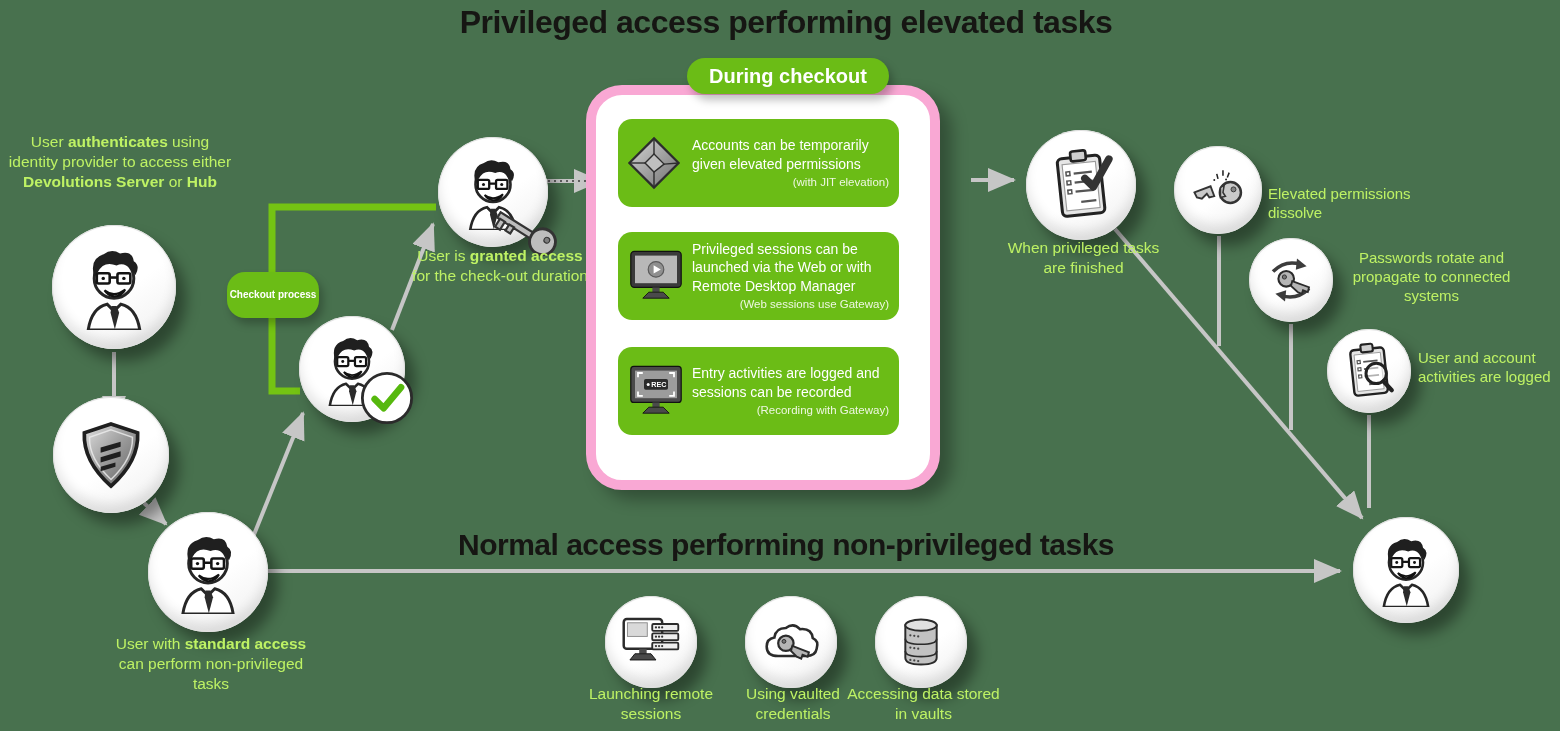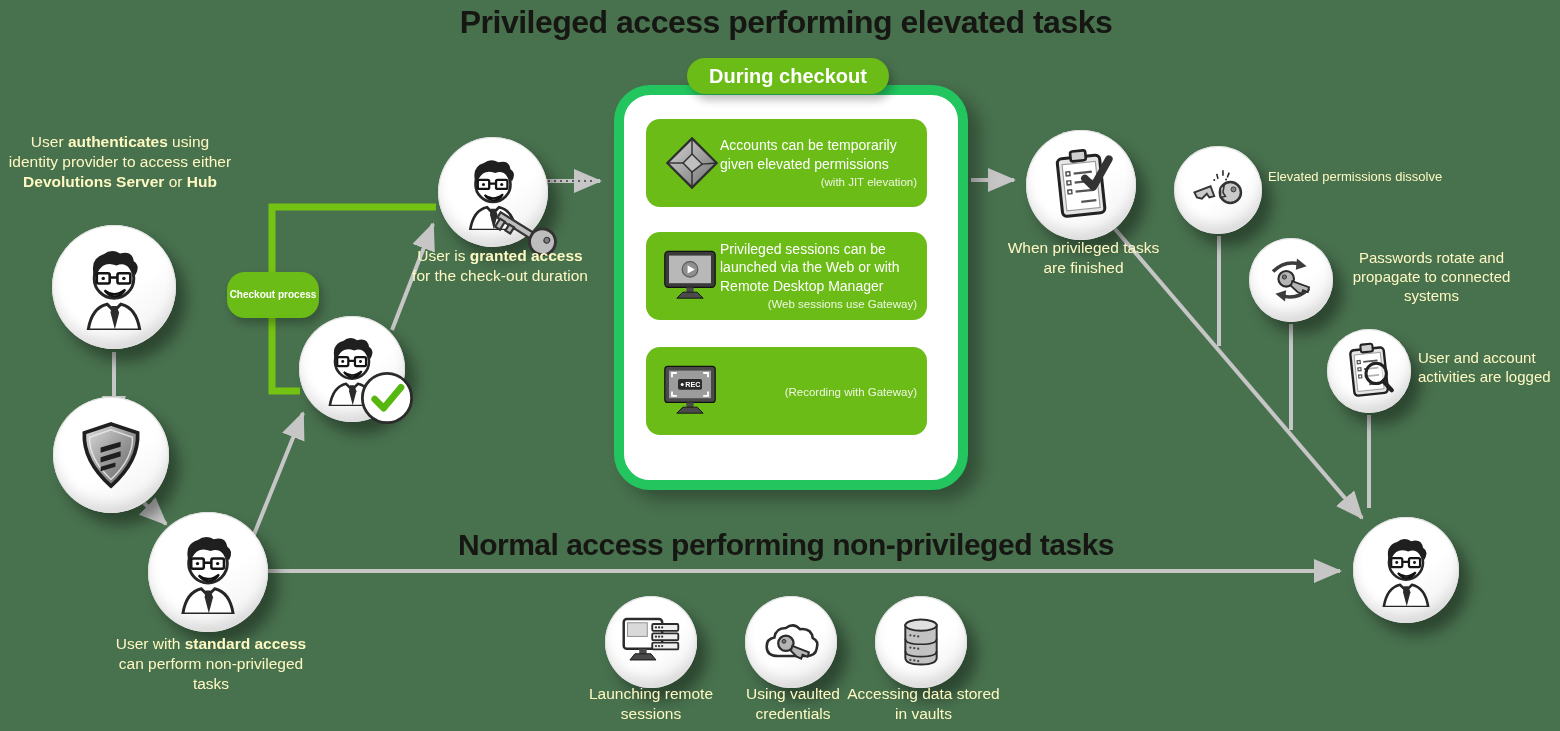--- a/index.html
+++ b/index.html
@@ -25,45 +25,45 @@
     position:absolute; border-radius:50%; z-index:2;
     background:linear-gradient(145deg,#ffffff 55%,#ededed 100%);
     box-shadow: inset 0 0 0 1px #e0e0e0, inset 0 -9px 12px rgba(0,0,0,0.10),
                 10px 12px 14px rgba(0,0,0,0.38);
     display:flex; align-items:center; justify-content:center;
   }
   .circle svg { display:block; }
 
   .lbl {
     position:absolute; z-index:2; font-size:15.5px; line-height:1.28;
-    text-align:center; color:#fef9c3; font-weight:normal;
+    text-align:center; color:#bef264; font-weight:normal;
   }
   .lbl b { font-weight:bold; }
   .left-align { text-align:left; }
 
   .pill {
     position:absolute; z-index:3; background:#6bbc16; color:#fff;
     font-weight:bold; display:flex; align-items:center; justify-content:center;
     text-align:right; box-shadow:4px 6px 8px rgba(0,0,0,0.25);
   }
   .pill-during { left:681px; top:58px; width:202px; height:36px; border-radius:20px; font-size:20px; }
   .pill-checkout { left:221px; top:272px; width:92px; height:46px; border-radius:18px; font-size:10px; line-height:1.15; }
 
   .panel {
-    position:absolute; left:608px; top:85px; width:354px; height:405px;
-    background:#ffffff; border:10px solid #22c55e; border-radius:36px;
+    position:absolute; left:580px; top:85px; width:354px; height:405px;
+    background:#ffffff; border:10px solid #f9a8d4; border-radius:36px;
     box-sizing:border-box; z-index:2;
     box-shadow:12px 10px 16px rgba(0,0,0,0.30);
   }
   .gbox {
     position:absolute; left:22px; width:281px; height:88px;
     background:#6bbc16; border-radius:14px; color:#fff;
     display:flex; align-items:center; box-sizing:border-box; padding:6px 10px 6px 8px;
   }
-  .gbox .ic { width:66px; flex:0 0 66px; display:flex; align-items:center; justify-content:flex-end; }
+  .gbox .ic { width:66px; flex:0 0 66px; display:flex; align-items:center; justify-content:flex-start; }
   .gbox .tx { flex:1; font-size:14px; line-height:1.3; }
   .gbox .note { font-size:11.5px; color:#eef7e2; margin-top:2px;text-align:right; }
 
   .badge {
     position:absolute; z-index:3;
   }
 </style>
 </head>
 <body>
 
@@ -246,20 +246,21 @@
           <rect x="15" y="11" width="70" height="46" fill="#9c9c9c"></rect>
           <path d="M20 22 L20 15 L28 15 M72 15 L80 15 L80 22 M80 46 L80 53 L72 53 M28 53 L20 53 L20 46" fill="none" stroke="#fff" stroke-width="3"></path>
           <rect x="30" y="25" width="40" height="18" rx="3" fill="#2b2b2b"></rect>
           <circle cx="37" cy="34" r="2.5" fill="#fff"></circle>
           <text x="42" y="39" font-size="12" font-weight="bold" fill="#fff" font-family="Liberation Sans, sans-serif">REC</text>
           <rect x="44" y="64" width="12" height="8" fill="#4a4a4a"></rect>
           <polygon points="28,82 72,82 62,72 38,72" fill="#4a4a4a" stroke="#111" stroke-width="1.5"></polygon>
         </svg>
       </div>
       <div class="tx">
+        <div>Entry activities are logged and sessions can be recorded</div>
         <div class="note">(Recording with Gateway)</div>
       </div>
     </div>
   </div>
 
   <div class="circle" style="left:1020px;top:130px;width:110px;height:110px;">
     <svg width="76" height="76" viewBox="0 0 100 100">
       <g transform="rotate(-6 50 50)">
           <use href="#sym-clipboard"></use>
       <path d="M56 42 L66 54 L90 20" fill="none" stroke="#333" stroke-width="10" stroke-linecap="round" stroke-linejoin="round"></path>
@@ -274,21 +275,21 @@
       <circle cx="75" cy="39" r="4" fill="#838383" stroke="#333" stroke-width="1.5"></circle>
       <polygon points="54,36 60,32 58,44 62,50 54,52" fill="#c9c9c9" stroke="#333" stroke-width="2.5"></polygon>
       <polygon points="12,44 38,34 44,50 36,52 32,46 24,54 16,52" fill="#c9c9c9" stroke="#333" stroke-width="3"></polygon>
       <line x1="48" y1="14" x2="50" y2="22" stroke="#222" stroke-width="2.5"></line>
       <line x1="58" y1="8" x2="58" y2="17" stroke="#222" stroke-width="2.5"></line>
       <line x1="68" y1="12" x2="65" y2="20" stroke="#222" stroke-width="2.5"></line>
       <circle cx="44" cy="24" r="1.6" fill="#222"></circle>
         <circle cx="63" cy="23" r="1.6" fill="#222"></circle>
     </svg>
   </div>
-  <div class="lbl left-align" style="left:1262px;top:169px;width:175px;font-size:13px;">Elevated permissions dissolve</div>
+  <div class="lbl left-align" style="left:1262px;top:184px;width:175px;font-size:15px;">Elevated permissions dissolve</div>
 
   <div class="circle" style="left:1243px;top:238px;width:84px;height:84px;">
     <svg width="60" height="60" viewBox="0 0 100 100">
       <path d="M20 36 Q40 16 66 24" fill="none" stroke="#3c3c3c" stroke-width="6"></path>
       <polygon points="60,14 76,27 58,33" fill="#3c3c3c"></polygon>
       <path d="M80 64 Q60 84 34 76" fill="none" stroke="#3c3c3c" stroke-width="6"></path>
       <polygon points="40,86 24,73 42,67" fill="#3c3c3c"></polygon>
       <circle cx="42" cy="48" r="13" fill="#b5b5b5" stroke="#2b2b2b" stroke-width="3.5"></circle>
       <circle cx="39" cy="45" r="3.5" fill="#777" stroke="#2b2b2b" stroke-width="1.5"></circle>
       <polygon points="52,52 80,62 78,70 70,67 68,73 61,70 50,60" fill="#b5b5b5" stroke="#2b2b2b" stroke-width="3"></polygon>

